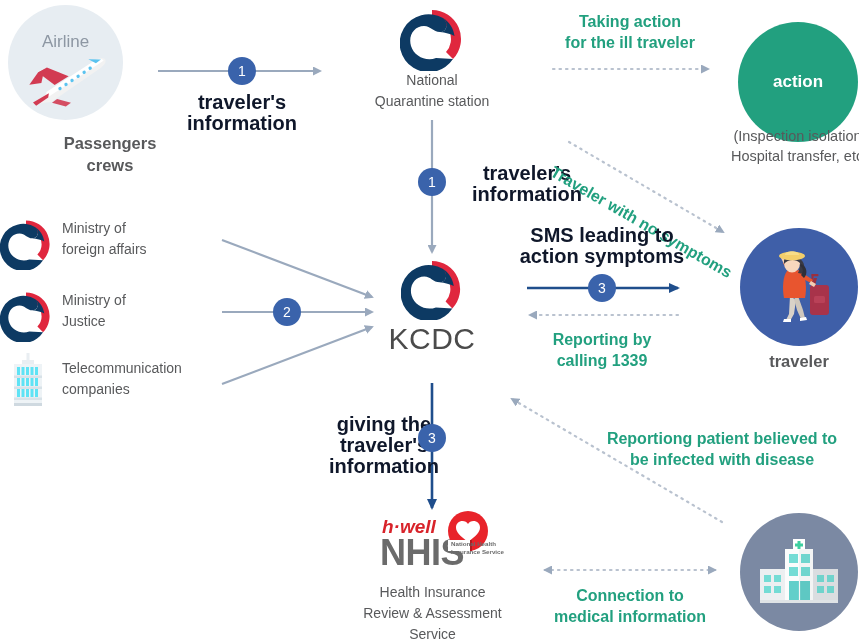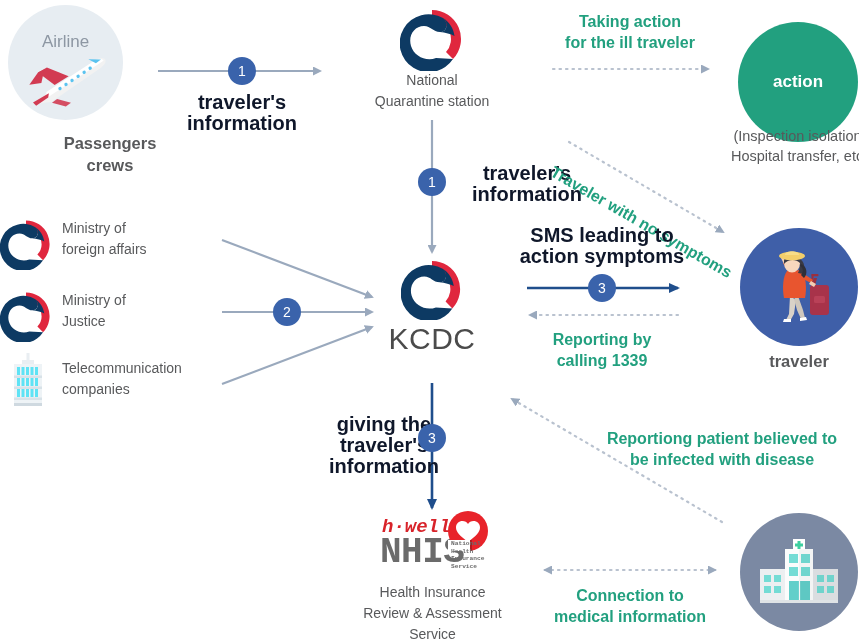--- a/index.html
+++ b/index.html
@@ -333,21 +333,21 @@
     </svg>
   </div>
   <div class="abs ctr lbl-dark-bold" style="left:729px;top:350px;width:140px;">traveler</div>
 
   <div class="abs ctr lbl-blue" style="left:318px;top:414px;width:132px;">
     <div>giving the</div>
     <div>traveler's</div>
     <div>information</div>
   </div>
 
-  <div class="abs" style="left:360px;top:510px;width:145px;height:62px;font-family:Liberation Mono, monospace;">
+  <div class="abs" style="left:360px;top:510px;width:145px;height:62px;">
     <div class="abs" style="left:22px;top:6px;color:#d8232a;font-size:19px;font-weight:700;font-style:italic;">h·well</div>
     <div class="abs" style="left:20px;top:22px;color:#6b6b6b;font-size:36px;font-weight:700;letter-spacing:-0.5px;">NHIS</div>
     <svg class="abs" style="left:86px;top:0px;" width="45" height="45" viewBox="0 0 45 45">
       <circle cx="22" cy="21" r="20" fill="#e8232a"></circle>
       <path d="M22,32 C14,26 10,22 10,17.5 C10,13.5 13,11 16.5,11 C18.8,11 21,12.3 22,14 C23,12.3 25.2,11 27.5,11 C31,11 34,13.5 34,17.5 C34,22 30,26 22,32 Z" fill="#ffffff"></path>
       <path d="M9,30 L26,30 L26,41 L9,41 Z" fill="#b01c22"></path>
       <path d="M2,30 L24,30 L24,41 L2,41 Z" fill="#ffffff"></path>
     </svg>
     <div class="abs" style="left:91px;top:30px;color:#6b6b6b;font-size:6.2px;line-height:7.5px;font-weight:700;">
       <div>National Health</div>

